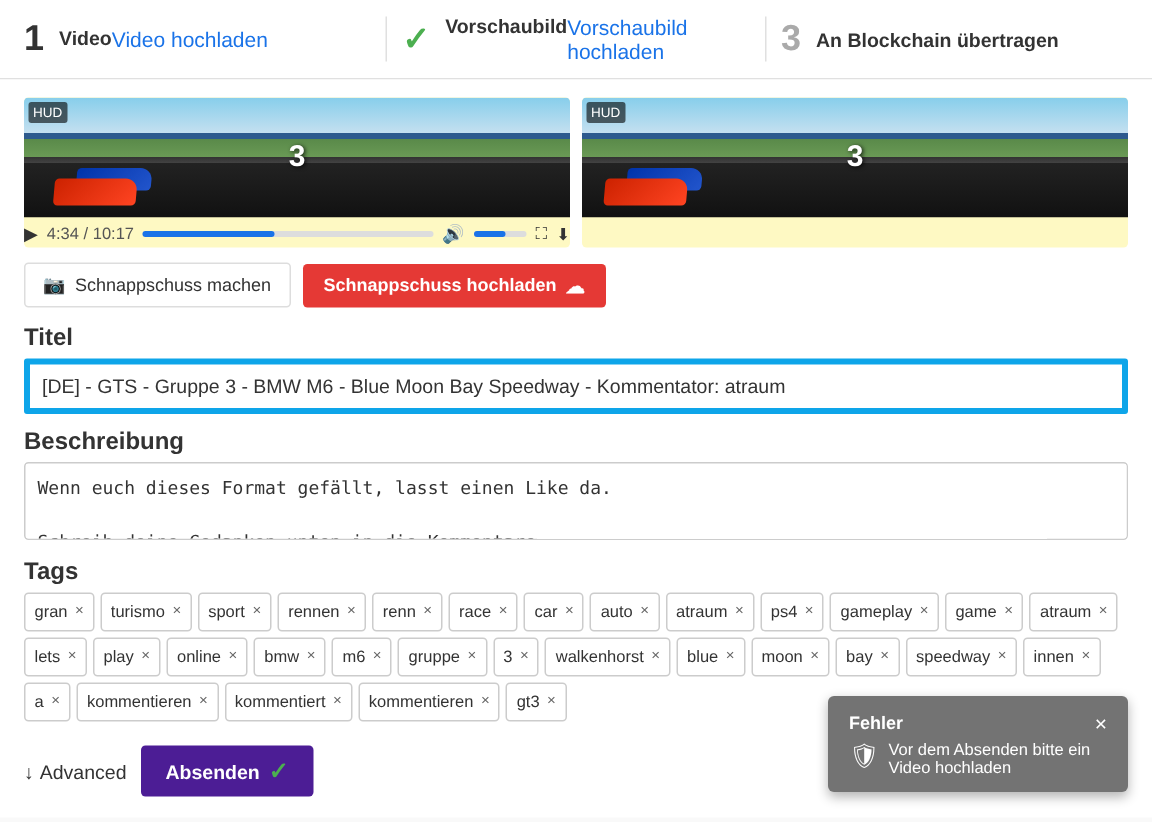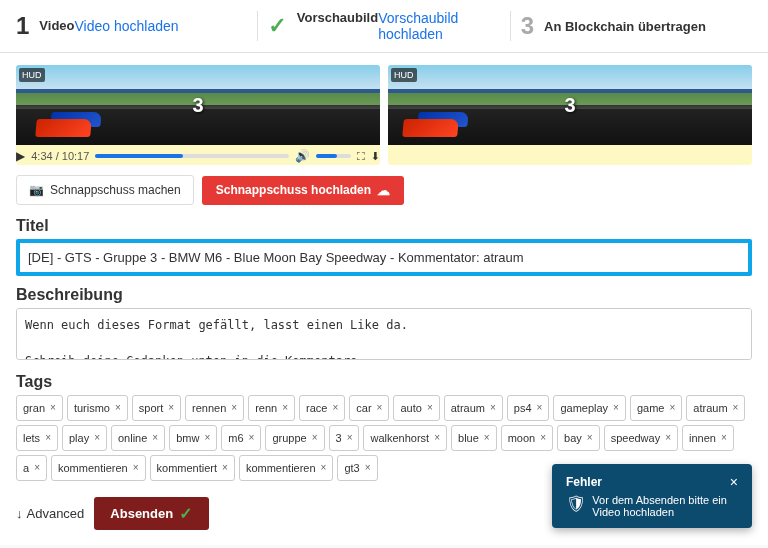--- a/index.html
+++ b/index.html
@@ -130,29 +130,29 @@
     
     .bottom-actions {
       display: flex; align-items: center; gap: 10px; padding-top: 4px;
     }
     .btn-advanced {
       display: flex; align-items: center; gap: 4px;
       background: none; border: none; cursor: pointer; font-size: 13px; color: #333;
     }
     .btn-submit {
       display: flex; align-items: center; gap: 6px;
-      padding: 7px 16px; background: #7f1d1d; color: #fff;
+      padding: 7px 16px; background: #4c1d95; color: #fff;
       border: none; border-radius: 3px; cursor: pointer; font-size: 13px; font-weight: bold;
     }
     .check-green { color: #4CAF50; font-size: 16px; }
 
     
     .error-toast {
       position: fixed; bottom: 20px; right: 16px;
-      background: #0c4a6e; color: #fff;
+      background: #737373; color: #fff;
       border-radius: 4px; padding: 10px 14px;
       width: 200px; box-shadow: 0 3px 8px rgba(0,0,0,0.3);
       display: flex; flex-direction: column; gap: 4px;
     }
     .toast-header {
       display: flex; align-items: center; justify-content: space-between;
     }
     .toast-title { font-size: 12px; font-weight: bold; }
     .toast-close { cursor: pointer; font-size: 14px; color: #fff; }
     .toast-body {

